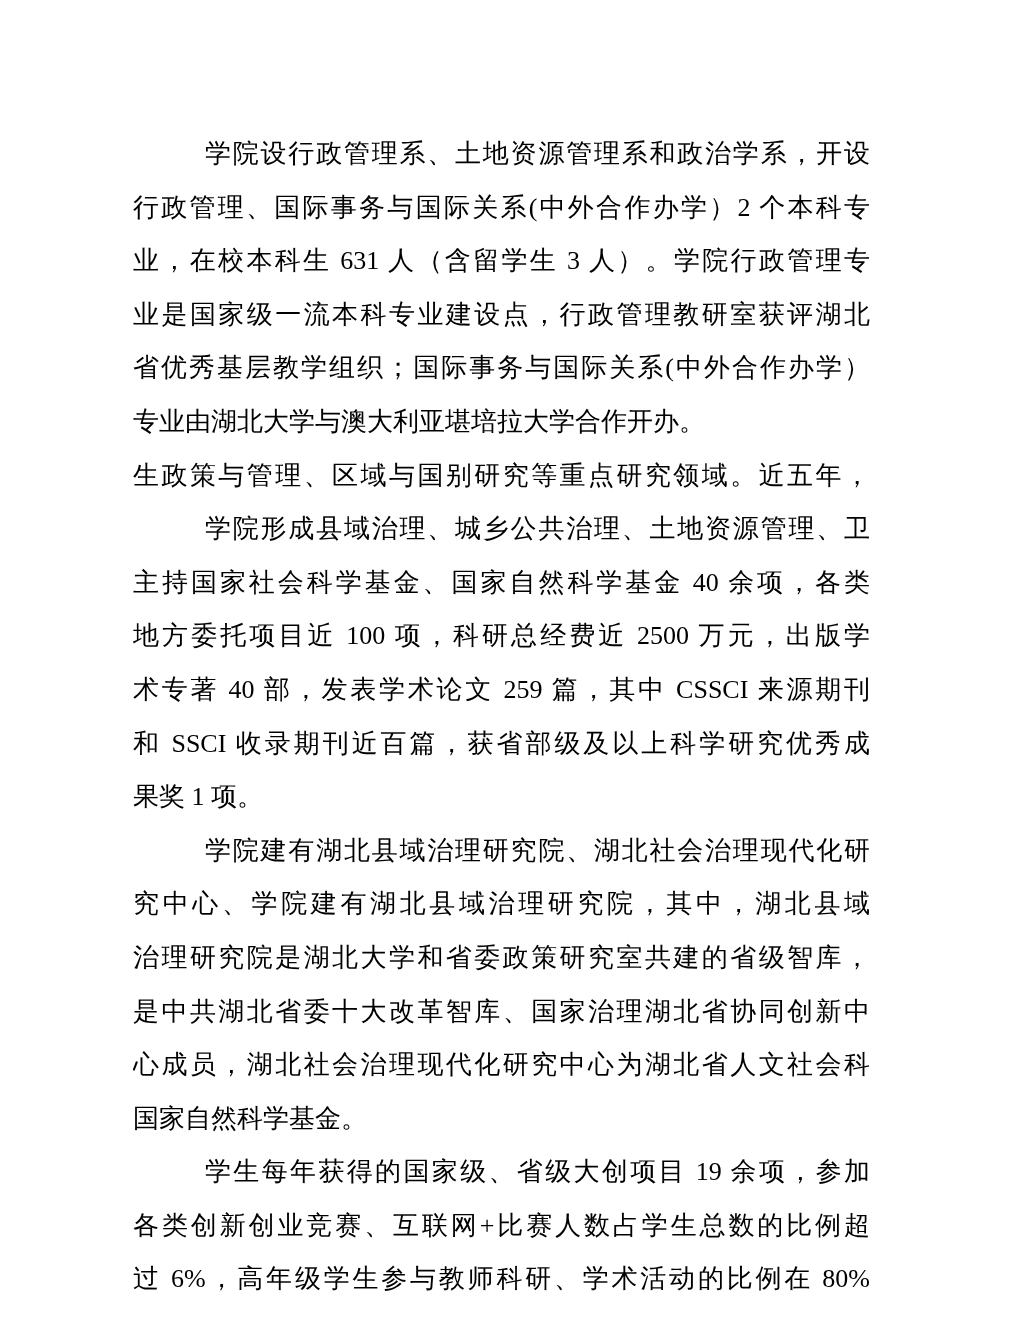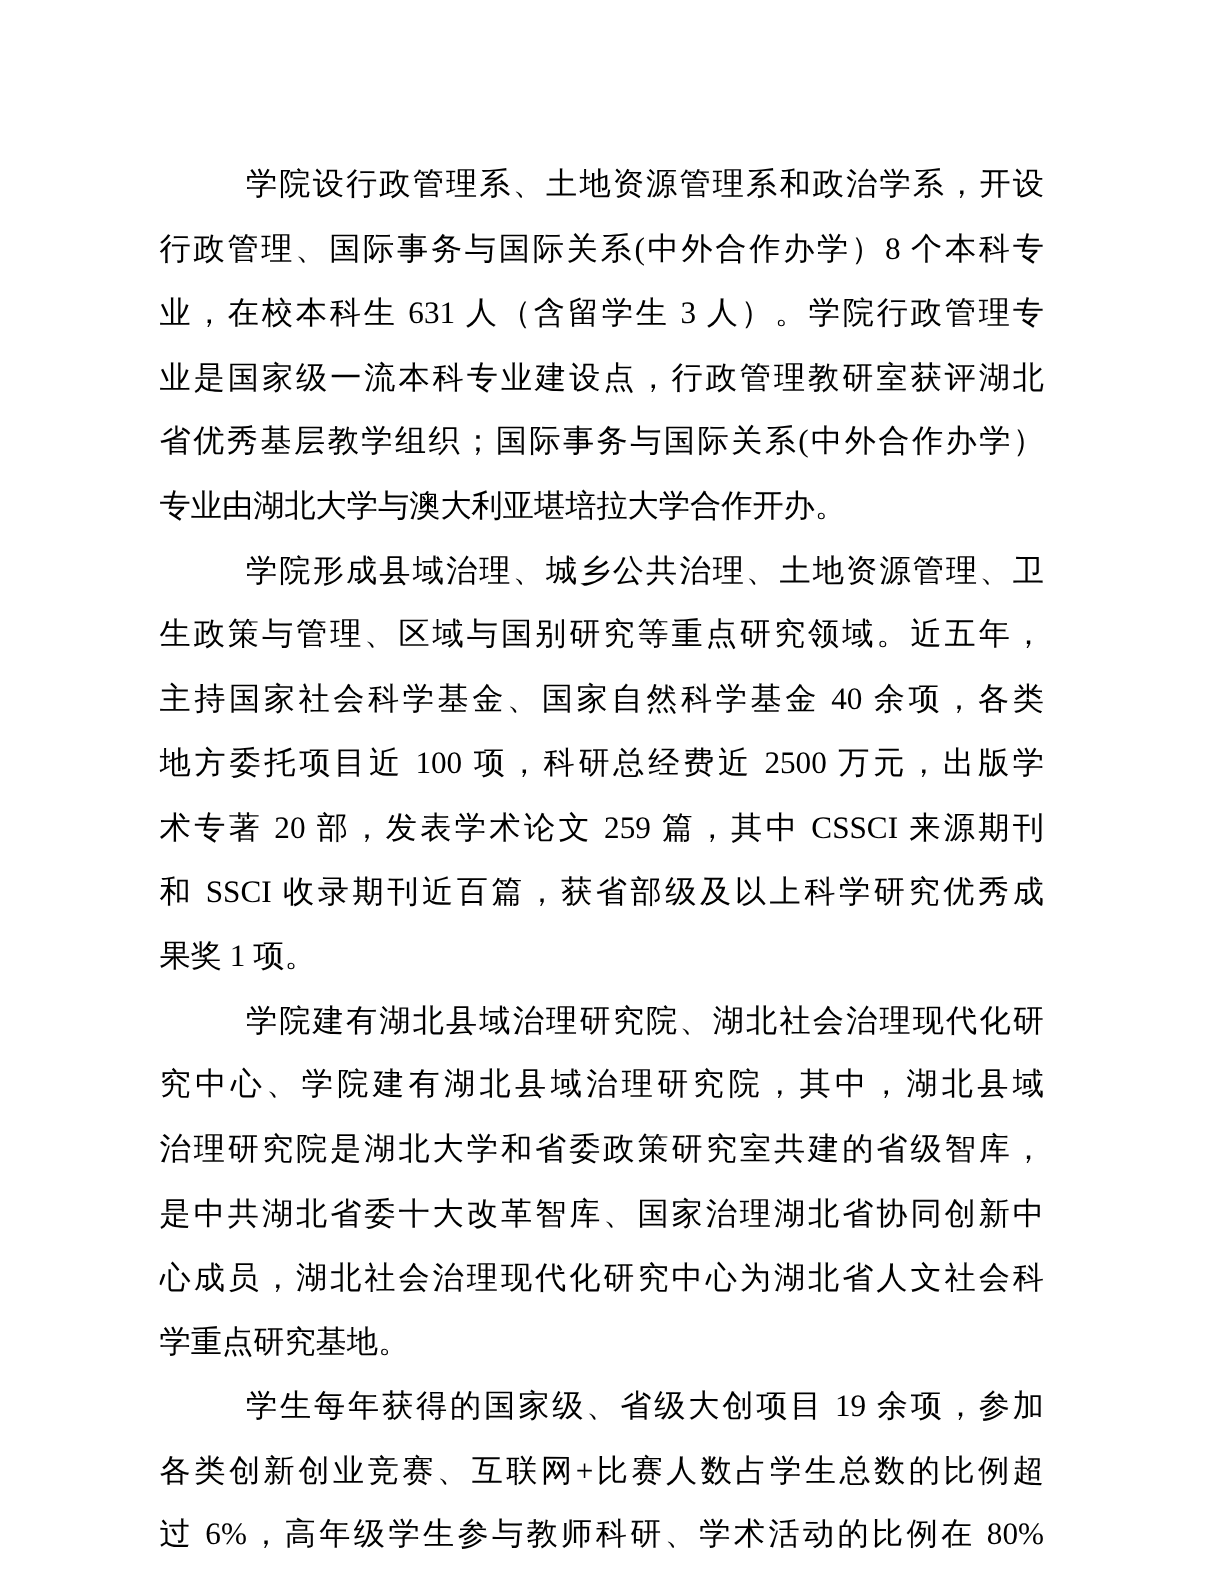--- a/index.html
+++ b/index.html
@@ -39,35 +39,35 @@
     text-align: right;
     text-align-last: left;
   }
 </style>
 </head>
 <body>
 
 <div class="page">
   <div class="text-block">
     <div class="line indent">学院设行政管理系、土地资源管理系和政治学系，开设</div>
-    <div class="line">行政管理、国际事务与国际关系(中外合作办学）8 个本科专</div>
+    <div class="line">行政管理、国际事务与国际关系(中外合作办学）2 个本科专</div>
     <div class="line">业，在校本科生 631 人（含留学生 3 人）。学院行政管理专</div>
     <div class="line">业是国家级一流本科专业建设点，行政管理教研室获评湖北</div>
     <div class="line">省优秀基层教学组织；国际事务与国际关系(中外合作办学）</div>
     <div class="line para-end">专业由湖北大学与澳大利亚堪培拉大学合作开办。</div>
+    <div class="line">生政策与管理、区域与国别研究等重点研究领域。近五年，</div>
     <div class="line indent">学院形成县域治理、城乡公共治理、土地资源管理、卫</div>
-    <div class="line">生政策与管理、区域与国别研究等重点研究领域。近五年，</div>
     <div class="line">主持国家社会科学基金、国家自然科学基金 40 余项，各类</div>
     <div class="line">地方委托项目近 100 项，科研总经费近 2500 万元，出版学</div>
-    <div class="line">术专著 20 部，发表学术论文 259 篇，其中 CSSCI 来源期刊</div>
+    <div class="line">术专著 40 部，发表学术论文 259 篇，其中 CSSCI 来源期刊</div>
     <div class="line">和 SSCI 收录期刊近百篇，获省部级及以上科学研究优秀成</div>
     <div class="line para-end">果奖 1 项。</div>
     <div class="line indent">学院建有湖北县域治理研究院、湖北社会治理现代化研</div>
     <div class="line">究中心、学院建有湖北县域治理研究院，其中，湖北县域</div>
     <div class="line">治理研究院是湖北大学和省委政策研究室共建的省级智库，</div>
     <div class="line">是中共湖北省委十大改革智库、国家治理湖北省协同创新中</div>
     <div class="line">心成员，湖北社会治理现代化研究中心为湖北省人文社会科</div>
-    <div class="line para-end">学重点研究基地。</div>
+    <div class="line para-end">国家自然科学基金。</div>
     <div class="line indent">学生每年获得的国家级、省级大创项目 19 余项，参加</div>
     <div class="line">各类创新创业竞赛、互联网+比赛人数占学生总数的比例超</div>
     <div class="line">过 6%，高年级学生参与教师科研、学术活动的比例在 80%</div>
   </div>
 </div>
 
 </body></html>

